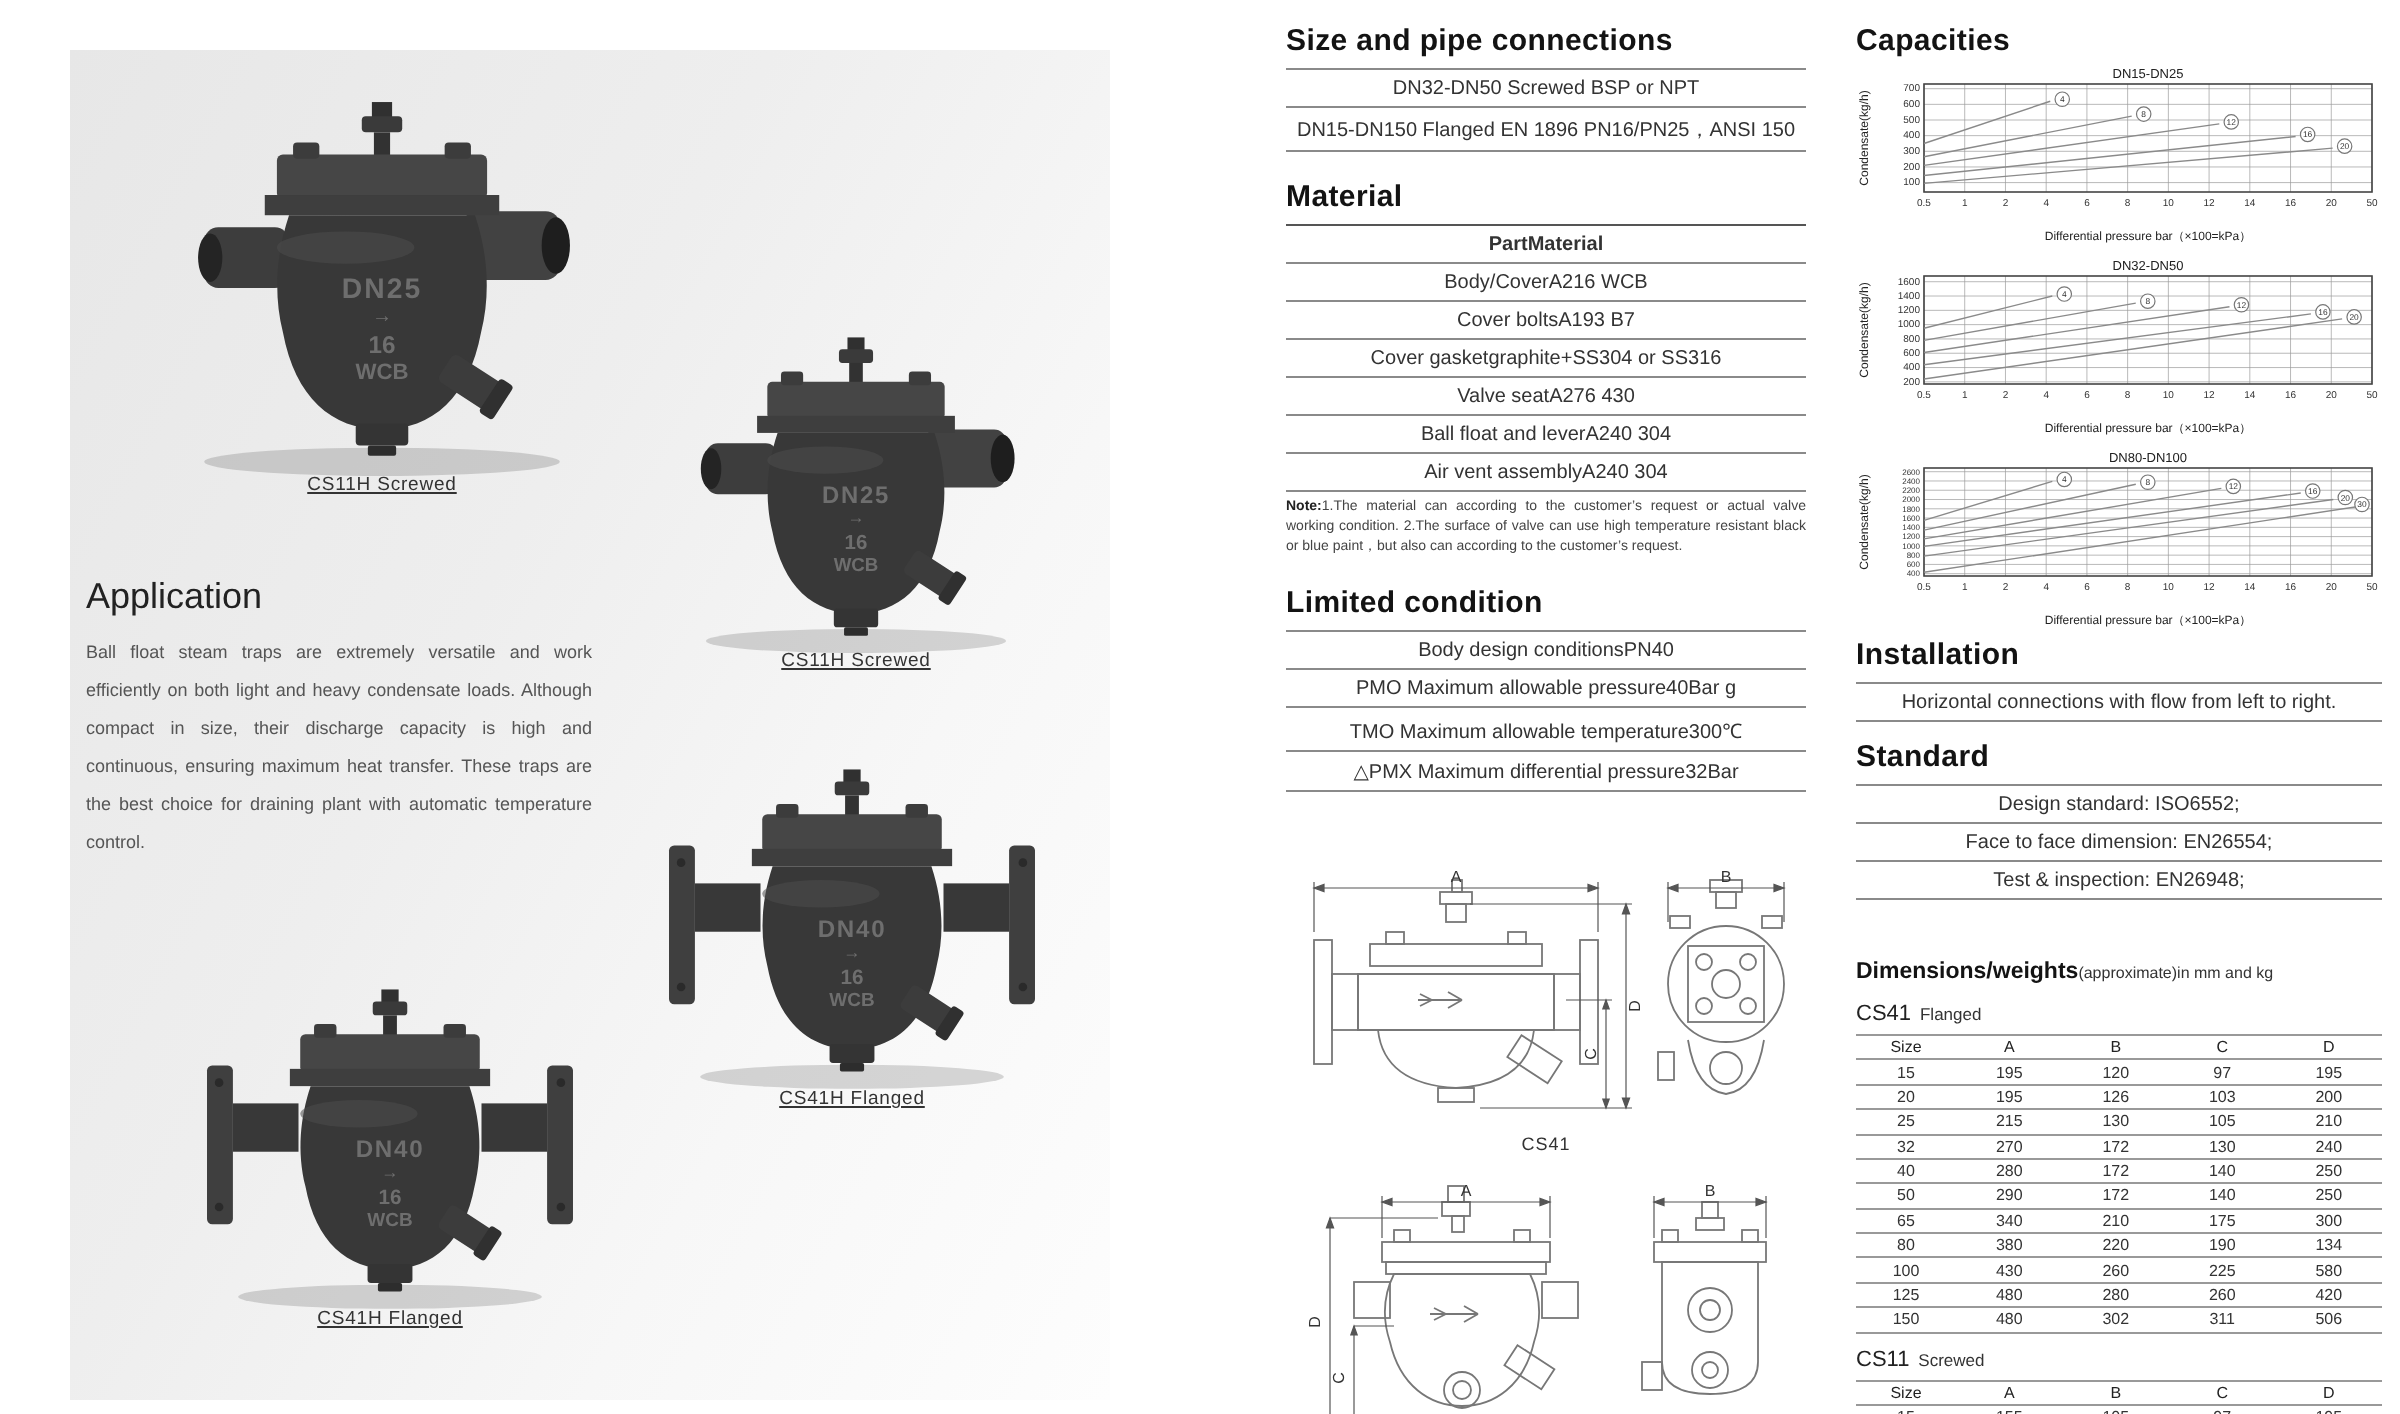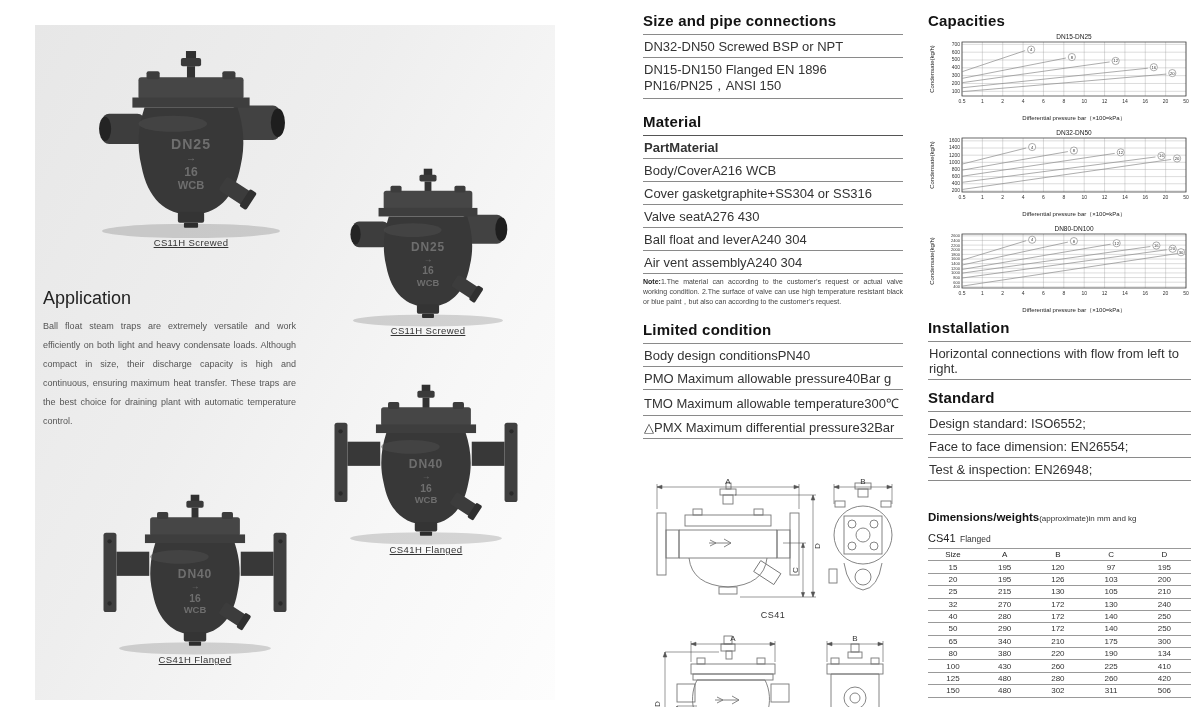--- a/index.html
+++ b/index.html
@@ -11,22 +11,22 @@
   .photo svg{width:100%;height:100%;}
   .photo-label{position:absolute;text-align:center;font-size:9.5px;color:#333;letter-spacing:.4px;text-decoration:underline;}
   .app-title{position:absolute;left:8px;top:263px;font-size:18px;color:#222;font-weight:400;}
   .app-text{position:absolute;left:8px;top:292px;width:253px;font-size:9px;color:#555;text-align:justify;line-height:19px;}
   .col{position:absolute;top:12px;}
   .col-mid{left:643px;width:260px;}
   .col-right{left:928px;width:263px;}
   .h1{font-size:15px;font-weight:bold;color:#131313;margin:0 0 5px 0;letter-spacing:.2px;}
   .sect{margin-bottom:14px;}
   .rule-list{border-bottom:1px solid #8a8a8a;}
-  .rule-row{border-top:1px solid #8a8a8a;display:flex;justify-content:flex-start;align-items:baseline;
-    font-size:13px;color:#333;padding:3.5px 1px;}
+  .rule-row{border-top:1px solid #8a8a8a;display:flex;justify-content:center;align-items:baseline;
+    font-size:10px;color:#333;padding:3.5px 1px;}
   .rule-row.head{font-weight:bold;border-top:1.4px solid #555;}
   .rule-row .val{text-align:right;white-space:nowrap;}
   .note{font-size:7px;color:#444;line-height:1.45;margin-top:3px;text-align:justify;}
   .note b{color:#222;}
   .chart{margin-bottom:4px;}
   .dtable{border-bottom:1px solid #999;margin-bottom:3px;}
   .drow{display:grid;grid-template-columns:50px 1fr 1fr 1fr 1fr;border-top:1px solid #999;}
   .drow span{font-size:8px;color:#333;text-align:center;padding:1.2px 0;}
   .drow.dhead span{color:#222;}
   .dims-head{margin-top:26px;}
@@ -205,20 +205,24 @@
     <div class="sect">
       <div class="h1">Material</div>
       <div class="rule-list">
           <div class="rule-row head">
             <span>Part</span>
             <span class="val">Material</span>
           </div>
           <div class="rule-row">
             <span>Body/Cover</span>
             <span class="val">A216 WCB</span>
+          </div>
+          <div class="rule-row">
+            <span>Cover bolts</span>
+            <span class="val">A193 B7</span>
           </div>
           <div class="rule-row">
             <span>Cover gasket</span>
             <span class="val">graphite+SS304 or SS316</span>
           </div>
           <div class="rule-row">
             <span>Valve seat</span>
             <span class="val">A276 430</span>
           </div>
           <div class="rule-row">
@@ -685,21 +689,21 @@
           <span>380</span>
           <span>220</span>
           <span>190</span>
           <span>134</span>
         </div>
         <div class="drow">
           <span>100</span>
           <span>430</span>
           <span>260</span>
           <span>225</span>
-          <span>410</span>
+          <span>580</span>
         </div>
         <div class="drow">
           <span>125</span>
           <span>480</span>
           <span>280</span>
           <span>260</span>
           <span>420</span>
         </div>
         <div class="drow">
           <span>150</span>

